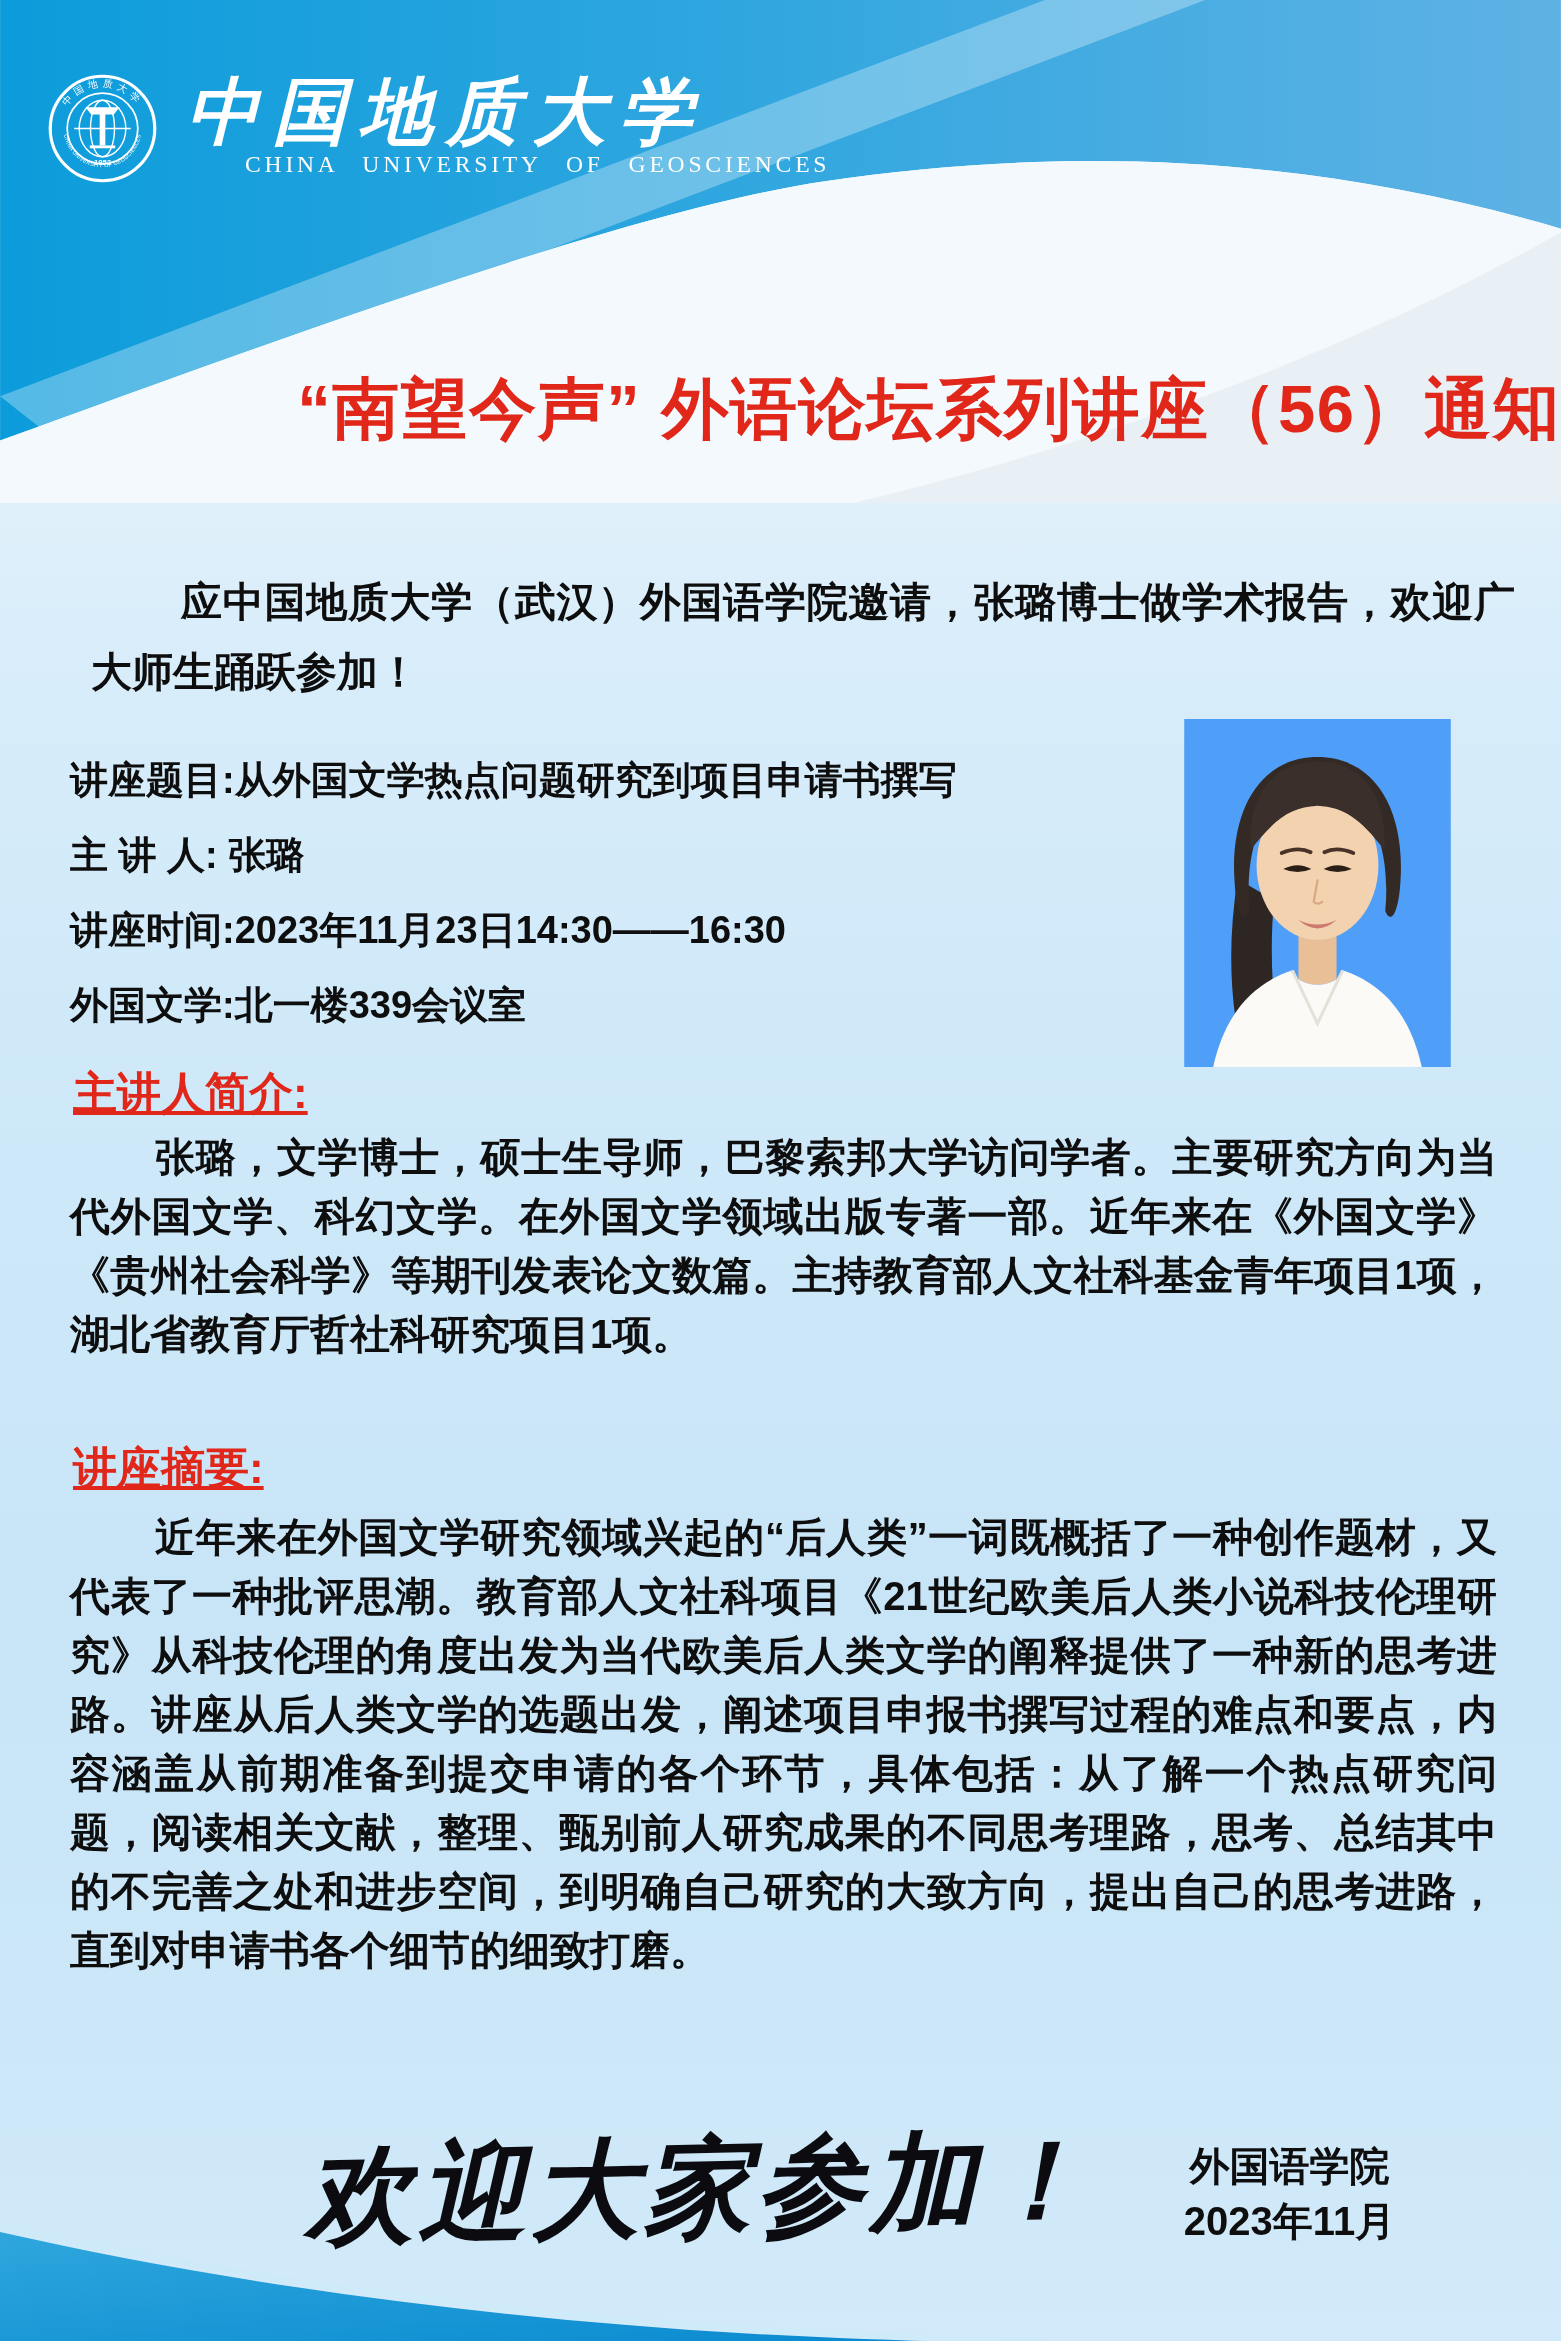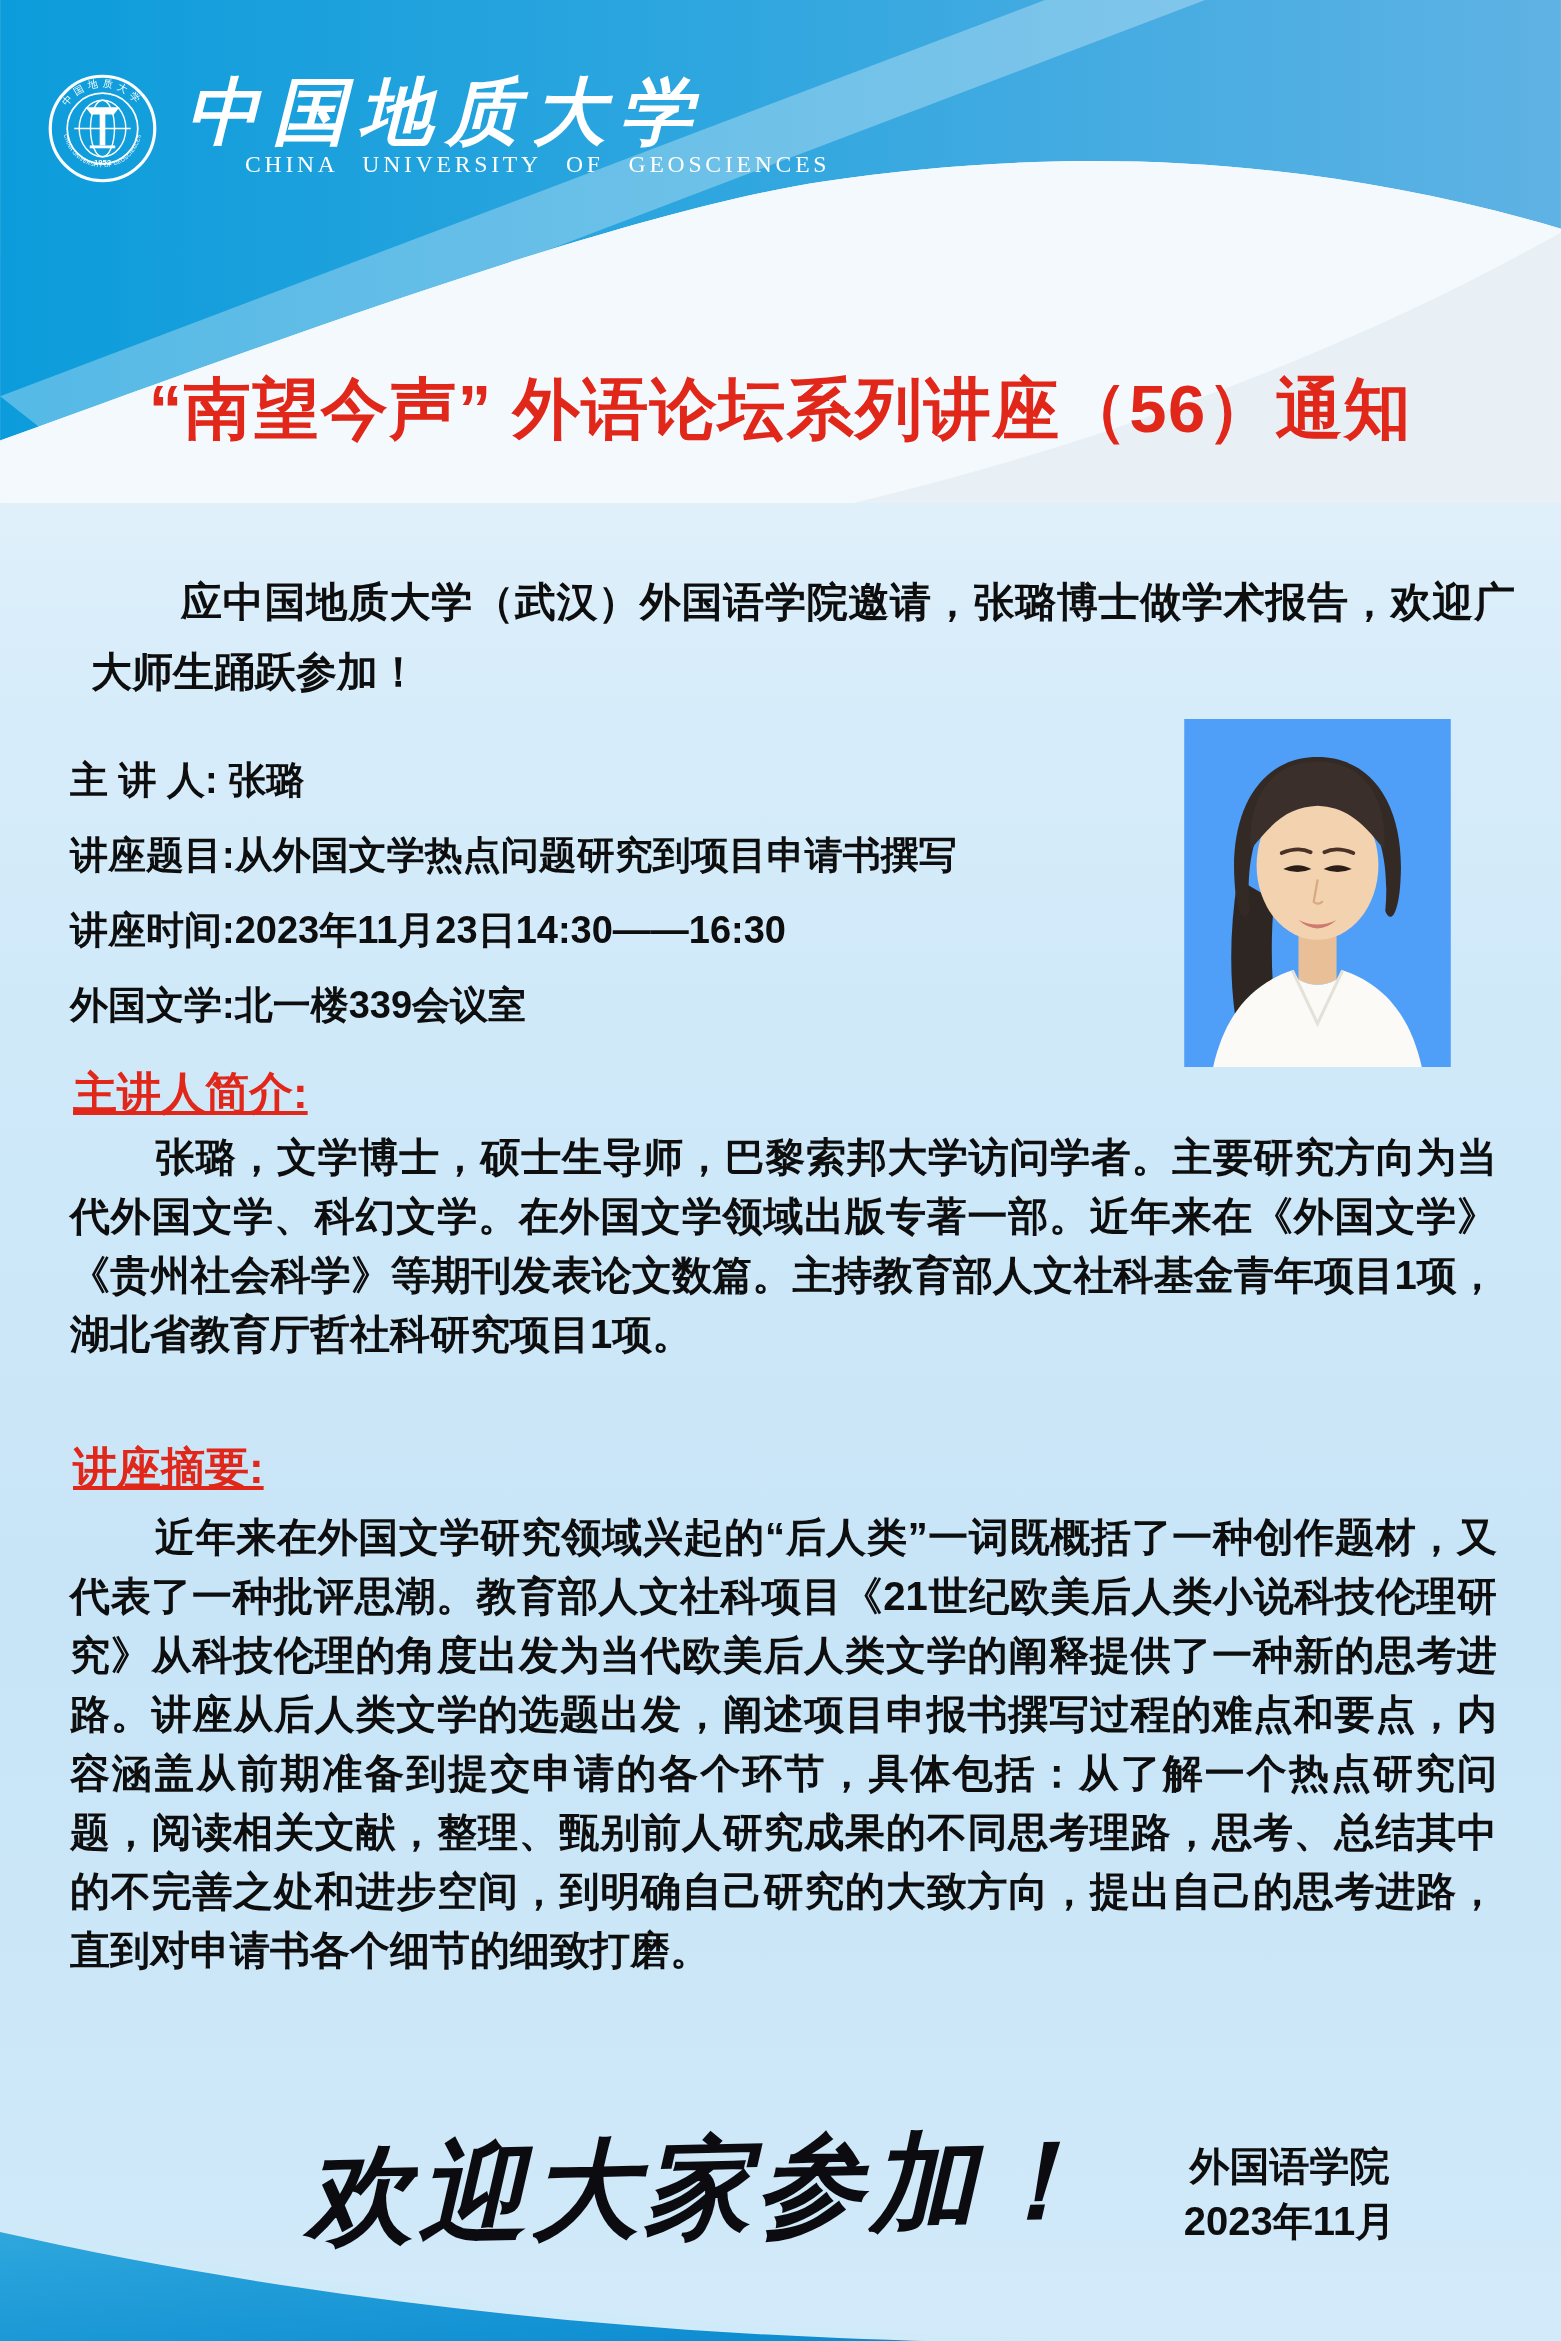--- a/index.html
+++ b/index.html
@@ -25,21 +25,21 @@
   .uni-en {
     position:absolute; left:245px; top:151px;
     font-family:"Liberation Serif", serif;
     font-size:23.6px; color:#ffffff; letter-spacing:3.8px; word-spacing:15.2px;
     white-space:nowrap;
   }
 
   
   .title {
     position:absolute; left:0; right:0; top:364px;
-    text-align:center; white-space:nowrap;
+    text-align:right; white-space:nowrap;
     font-size:67px; font-weight:800; color:#e1261a; letter-spacing:1.5px;
   }
 
   
   .intro {
     position:absolute; left:70px; width:1424px; top:567px;
     font-size:41px; font-weight:700; color:#0e0e0e;
     line-height:70px; text-indent:90px; text-align:justify;margin-left:21px;
   }
 
@@ -125,22 +125,22 @@
   </svg>
 
   <div class="uni-zh">中国地质大学</div>
   <div class="uni-en">CHINA  UNIVERSITY  OF  GEOSCIENCES</div>
 
   <div class="title">“南望今声” 外语论坛系列讲座（56）通知</div>
 
   <div class="intro">应中国地质大学（武汉）外国语学院邀请，张璐博士做学术报告，欢迎广大师生踊跃参加！</div>
 
   <div class="info">
+    <div class="info-line">讲座题目:从外国文学热点问题研究到项目申请书撰写</div>
     <div class="info-line">主 讲 人: 张璐</div>
-    <div class="info-line">讲座题目:从外国文学热点问题研究到项目申请书撰写</div>
     <div class="info-line">讲座时间:2023年11月23日14:30——16:30</div>
     <div class="info-line">外国文学:北一楼339会议室</div>
   </div>
 
   <div class="photo">
     <svg width="267" height="348" viewBox="0 0 350 457">
       <rect x="0" y="0" width="350" height="457" fill="#4f9ef8"></rect>
 
       <path d="M70,210 C56,300 60,380 80,457 L132,457 C114,380 112,300 118,238 Z" fill="#2e2622"></path>
       <path d="M175,50 C98,50 60,122 66,212 C68,252 78,272 86,252 C78,168 105,90 175,90 C245,90 272,168 264,252 C272,272 282,252 284,212 C290,122 252,50 175,50 Z" fill="#332a26"></path>

